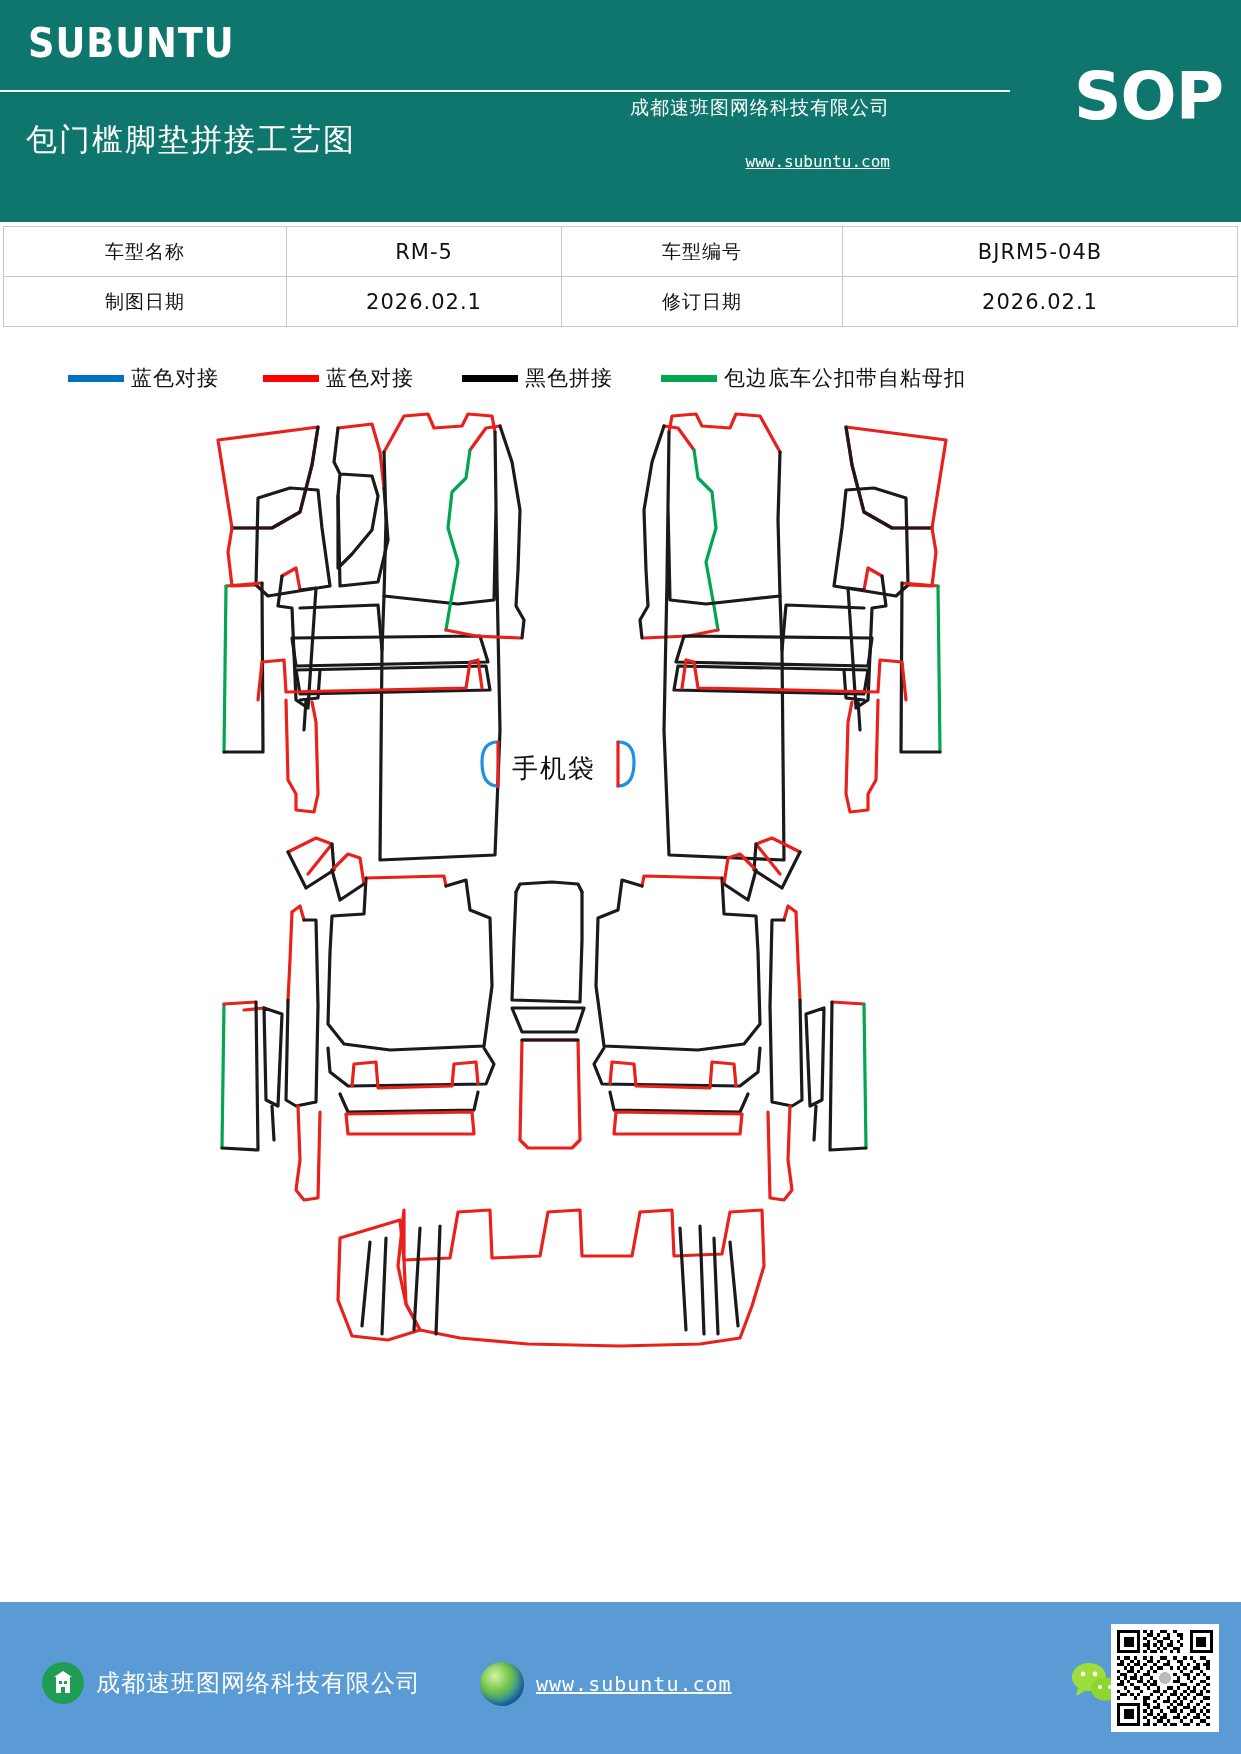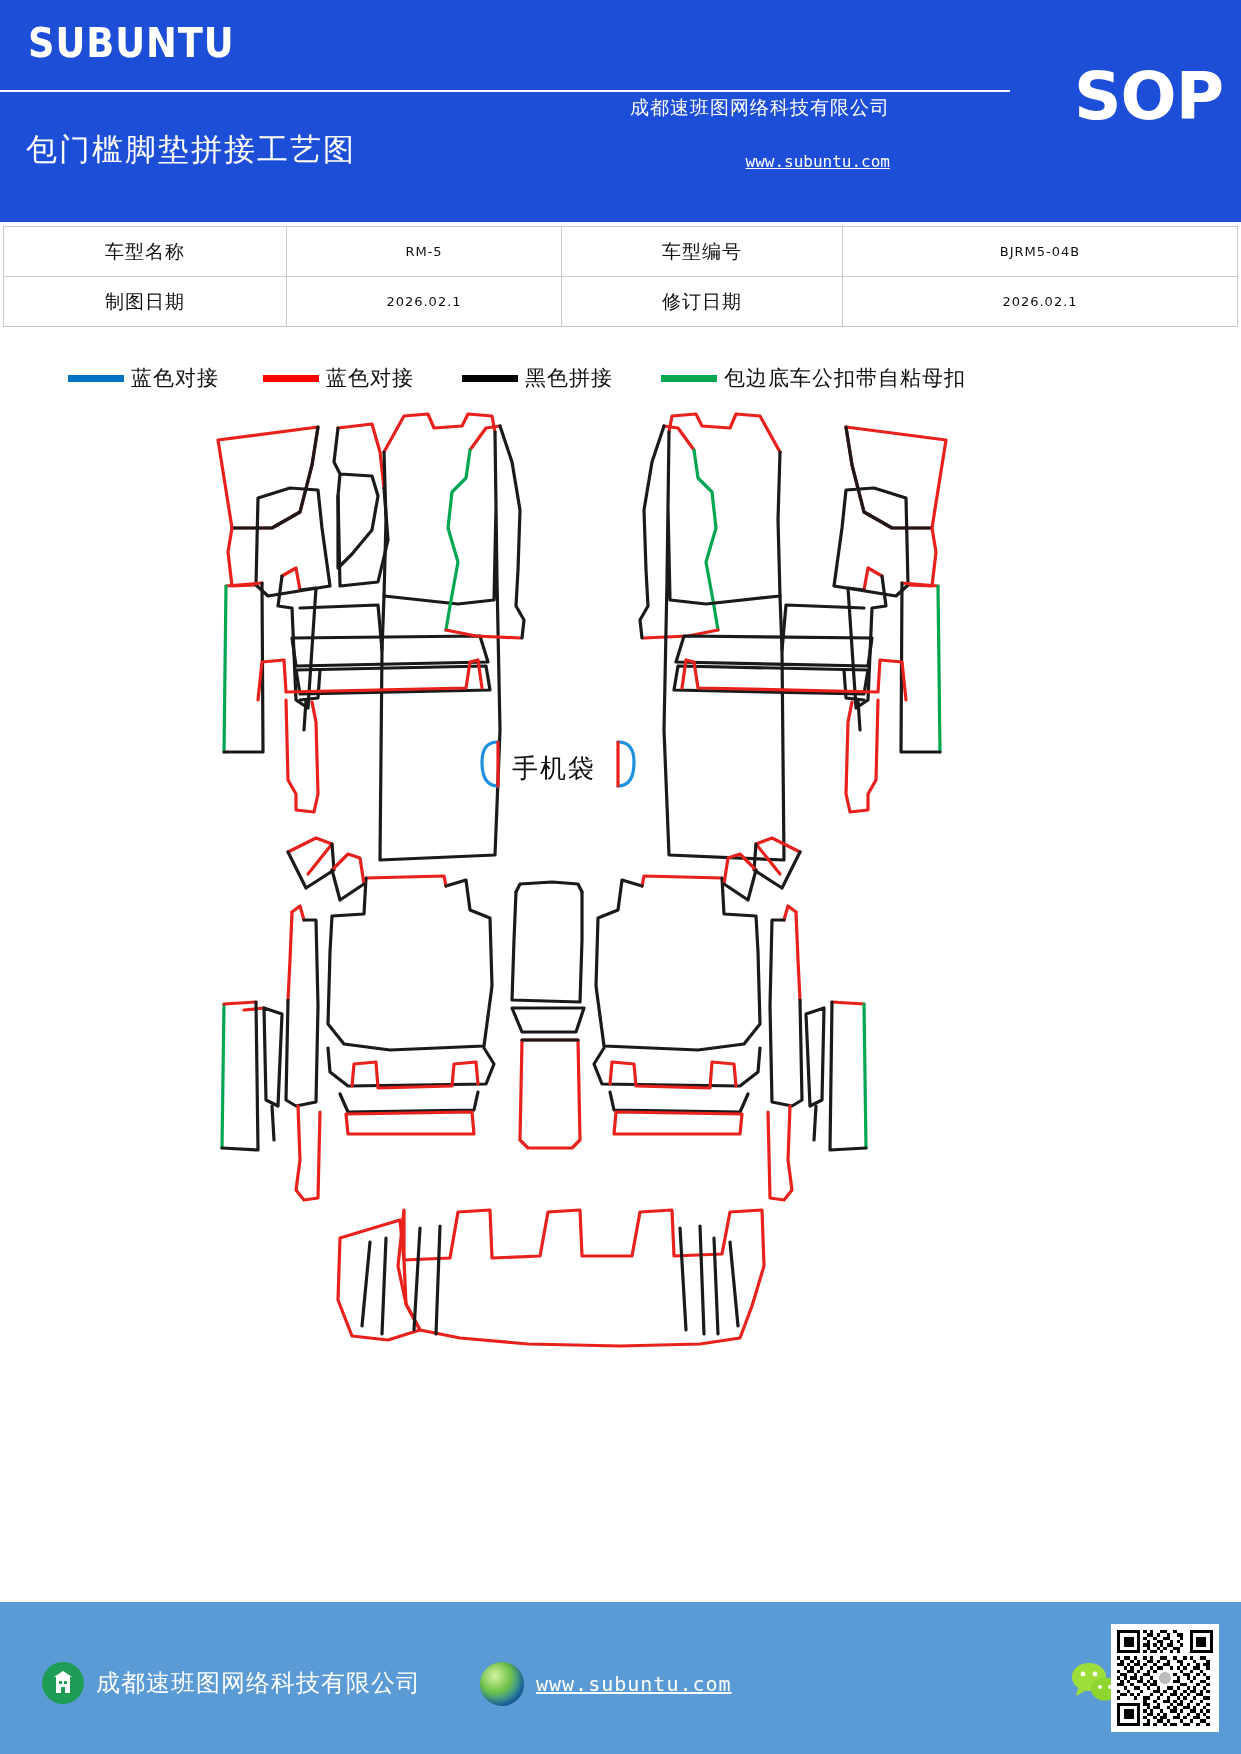--- a/index.html
+++ b/index.html
@@ -5,33 +5,33 @@
   html,body{margin:0;padding:0;background:#fff;}
   body{
     width:1241px;height:1754px;position:relative;overflow:hidden;
     font-family:"Liberation Serif","DejaVu Serif",serif;
     -webkit-font-smoothing:antialiased;
   }
 
   
   #header{
     position:absolute;left:0;top:0;width:1241px;height:222px;
-    background:#1d4ed8;
+    background:#0f766e;
   }
   #brand{
     position:absolute;left:28px;top:20px;
     font-family:"DejaVu Sans","Liberation Sans",sans-serif;
     font-weight:bold;font-size:40px;letter-spacing:1px;color:#ffffff;
     transform:scaleX(0.92);transform-origin:left top;
   }
   #header-rule{
     position:absolute;left:0;top:90px;width:1010px;height:2px;background:#ffffff;
   }
   #doc-title{
-    position:absolute;left:26px;top:129px;
+    position:absolute;left:26px;top:119px;
     font-size:31px;color:#ffffff;letter-spacing:2px;
     font-family:"Liberation Serif","DejaVu Serif",serif;font-weight:normal;
   }
   #company-head{
     position:absolute;left:0;top:95px;width:890px;text-align:right;
     font-size:19px;color:#ffffff;letter-spacing:1px;
   }
   #site-link{
     position:absolute;left:0;top:152px;width:890px;text-align:right;
     font-size:16px;color:#ffffff;text-decoration:underline;
@@ -50,21 +50,21 @@
 
   
   #info-table{
     position:absolute;left:3px;top:226px;width:1235px;
     border-collapse:collapse;table-layout:fixed;
   }
   #info-table td{
     border:1px solid #c9c9c9;height:47px;text-align:center;vertical-align:middle;
     font-size:19px;color:#111;letter-spacing:1px;margin-top:36px;
   }
-  #info-table td.val{font-family:"DejaVu Sans","Liberation Sans",sans-serif;font-size:13px;}
+  #info-table td.val{font-family:"DejaVu Sans","Liberation Sans",sans-serif;font-size:21px;}
   .c1{width:280px}.c2{width:272px}.c3{width:278px}.c4{width:auto}
 
   
   #legend{
     position:absolute;left:0;top:358px;width:1241px;height:40px;
     display:flex;align-items:center;
   }
   .lg{display:flex;align-items:center;}
   .swatch{display:inline-block;width:56px;height:7px;margin-right:7px;}
   .lg-label{font-size:21px;color:#111;letter-spacing:1px;white-space:nowrap;}

